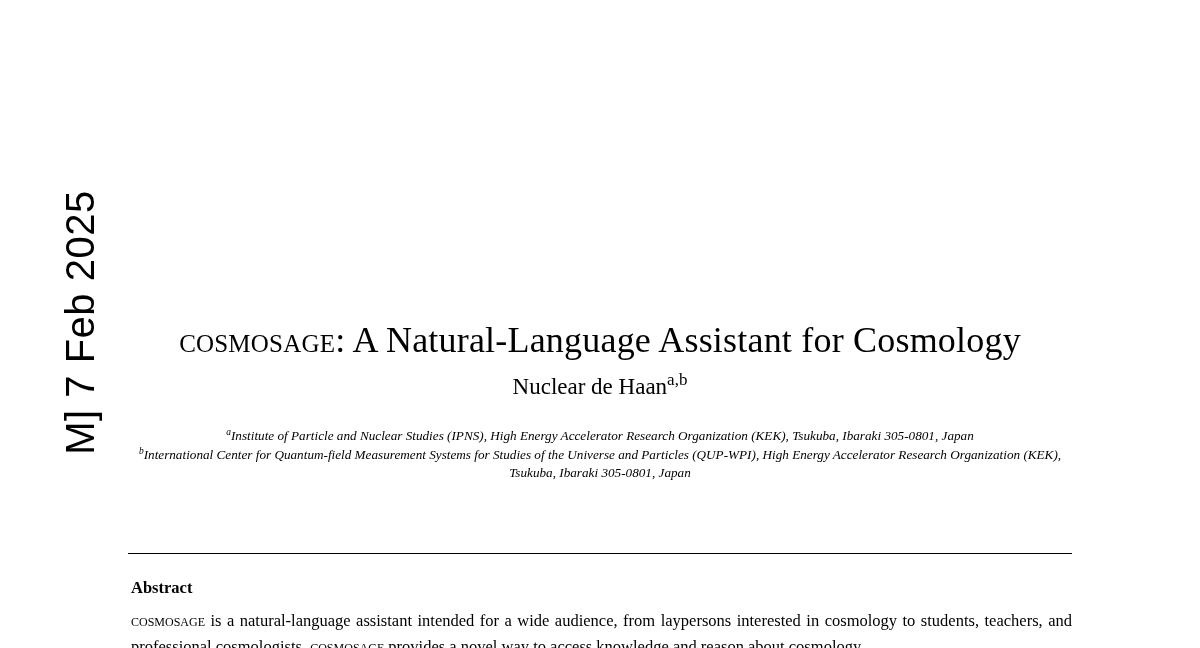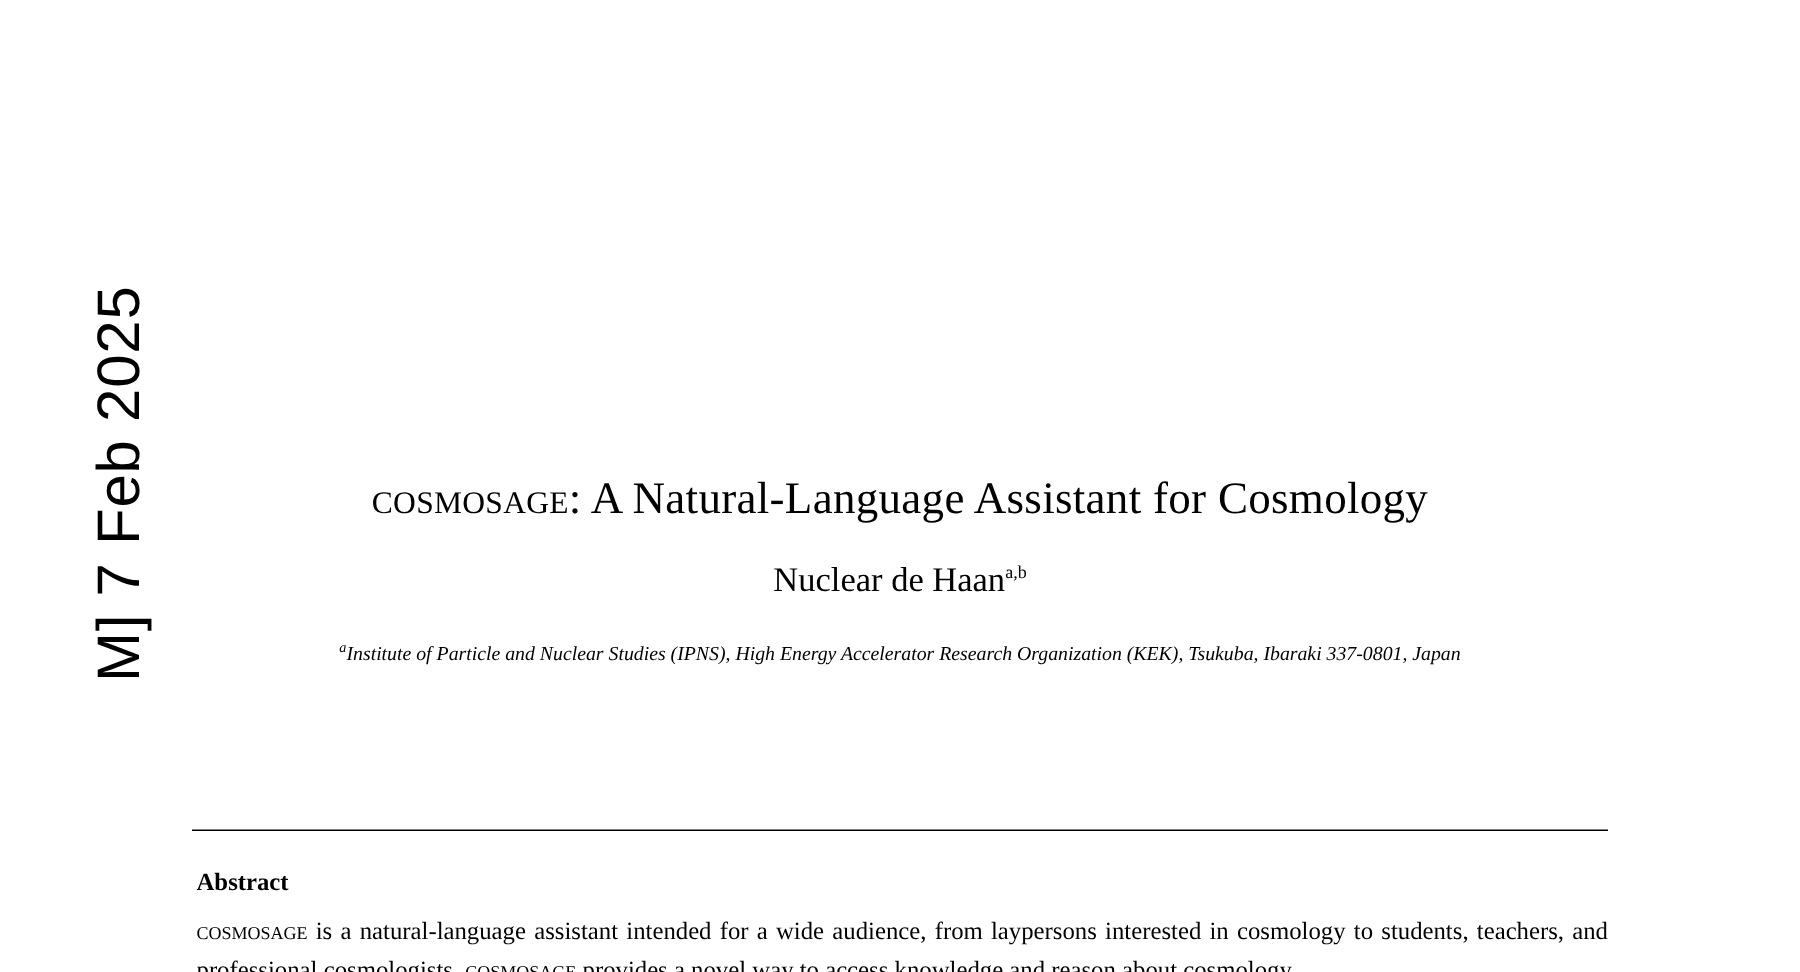--- a/index.html
+++ b/index.html
@@ -55,39 +55,39 @@
     width: 944px;
     height: 648px;
   }
 
   .title {
     position: absolute;
     top: 296px;
     left: 0;
     width: 944px;
     text-align: center;
-    font-size: 30px;
+    font-size: 36px;
     font-weight: normal;
     line-height: 1.15;
     letter-spacing: 0.2px;
   }
   .smallcaps {
     font-variant: small-caps;
   }
 
   .authors {
     position: absolute;
     top: 374px;
     left: 0;
     width: 944px;
     text-align: center;
     font-size: 23px;
   }
   .authors sup {
-    font-size: 12px;
+    font-size: 17px;
     vertical-align: super;
     line-height: 0;
   }
 
   .affiliations {
     position: absolute;
     top: 427px;
     left: 0;
     width: 944px;
     text-align: center;
@@ -139,21 +139,22 @@
     <div class="stamp-text">M]  7 Feb 2025</div>
   </div>
 
   <div class="content">
 
     <h1 class="title"><span class="smallcaps">cosmosage</span><span>: A Natural-Language Assistant for Cosmology</span></h1>
 
     <div class="authors"><span>Nuclear de Haan</span><sup>a,b</sup></div>
 
     <div class="affiliations">
-      <div><sup>a</sup><span>Institute of Particle and Nuclear Studies (IPNS), High Energy Accelerator Research Organization (KEK), Tsukuba, Ibaraki 337-0801, Japan</span></div>
+      <div><sup>a</sup><span>Institute of Particle and Nuclear Studies (IPNS), High Energy Accelerator Research Organization (KEK), Tsukuba, Ibaraki 305-0801, Japan</span></div>
+      <div><sup>b</sup><span>International Center for Quantum-field Measurement Systems for Studies of the Universe and Particles (QUP-WPI), High Energy Accelerator Research Organization (KEK), Tsukuba, Ibaraki 305-0801, Japan</span></div>
     </div>
 
     <div class="rule"></div>
 
     <div class="abstract-heading">Abstract</div>
 
     <div class="abstract-body"><span class="smallcaps">cosmosage</span><span> is a natural-language assistant intended for a wide audience, from laypersons interested in cosmology to students, teachers, and professional cosmologists. </span><span class="smallcaps">cosmosage</span><span> provides a novel way to access knowledge and reason about cosmology.</span></div>
 
   </div>
 </div>

